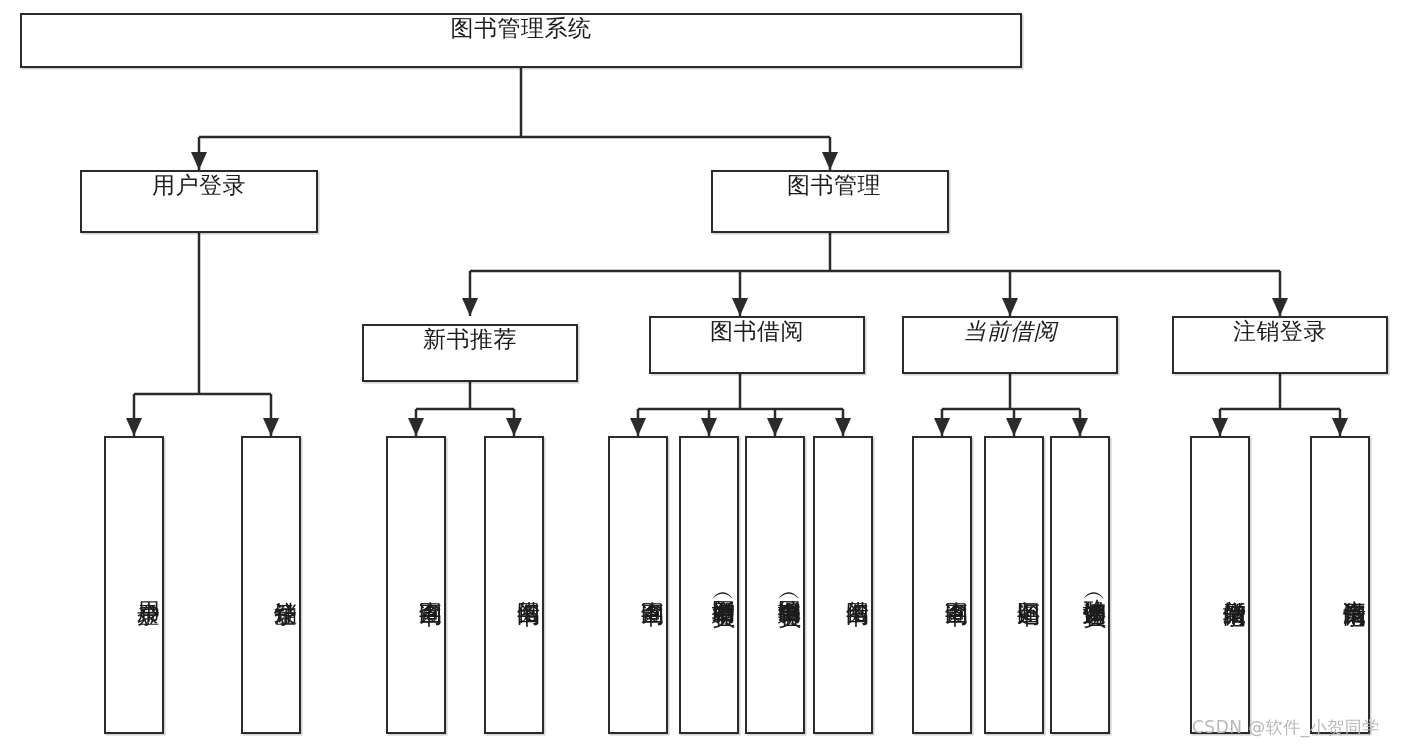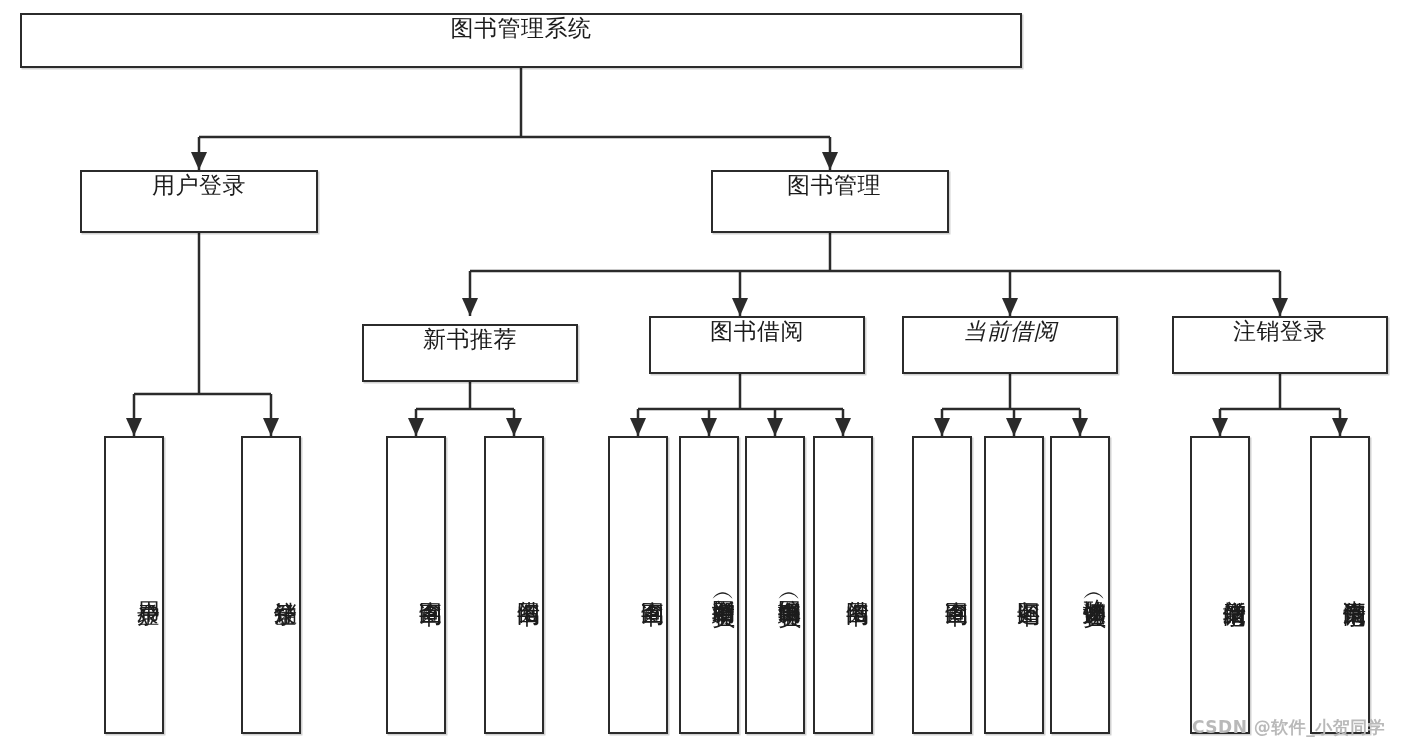--- a/index.html
+++ b/index.html
@@ -59,21 +59,20 @@
   .node.vert > span {
     display: block;
   }
   #watermark {
     position: absolute;
     color: #b9b9b9;
     font-size: 17px;
     white-space: nowrap;
     letter-spacing: 0.5px;
     user-select: none;
-    font-weight: bold;
   }
 </style>
 </head>
 <body>
 
 <div id="canvas">
 
   <svg id="edges" viewBox="0 0 1405 747" xmlns="http://www.w3.org/2000/svg">
       <line x1="521" y1="68" x2="521" y2="137" stroke="#2b2b2b" stroke-width="2.5"></line>
       <line x1="199" y1="137" x2="830" y2="137" stroke="#2b2b2b" stroke-width="2.5"></line>

